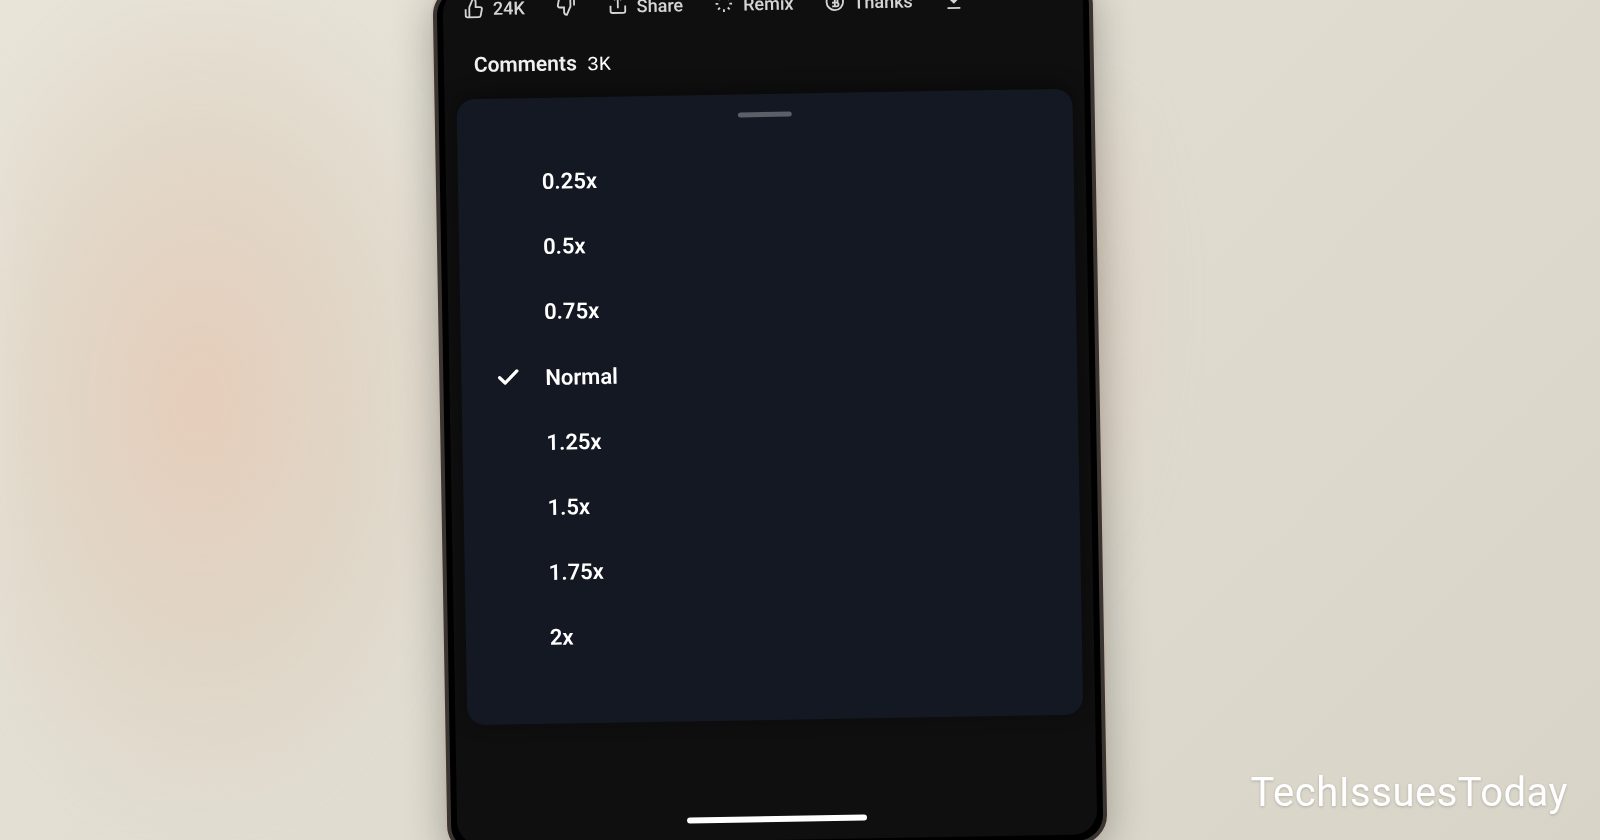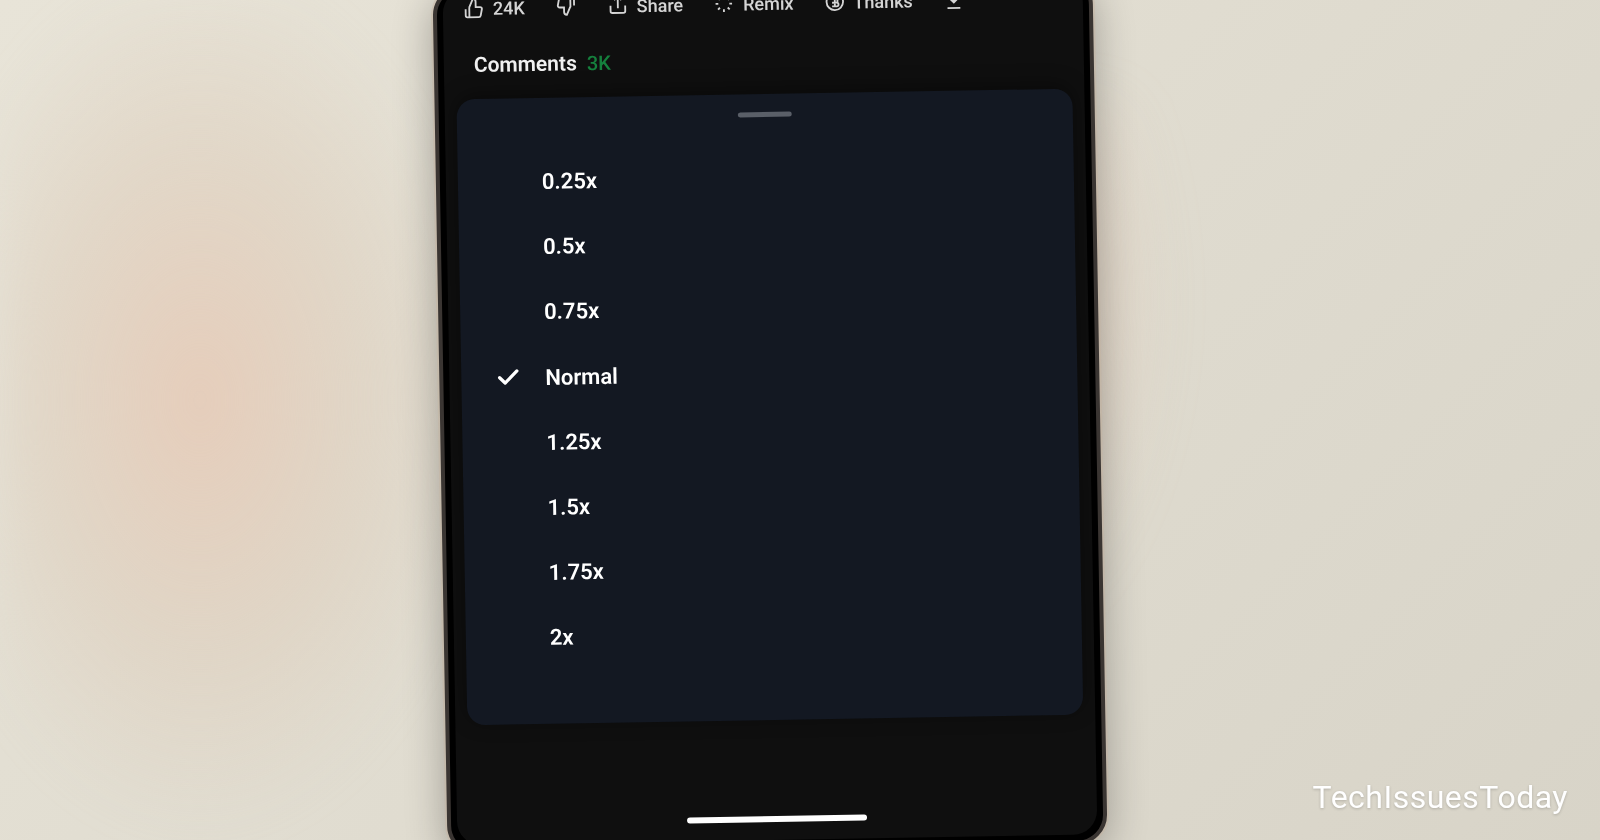--- a/index.html
+++ b/index.html
@@ -79,23 +79,24 @@
       display: flex;
       align-items: baseline;
       gap: 10px;
     }
     .comments-label {
       color: #f0f0f0;
       font-size: 21px;
       font-weight: 600;
     }
     .comments-count {
-      color: #15803d;
+      color: #ffffff;
       font-size: 20px;
       font-weight: 500;
+      font-family: Liberation Mono, monospace;
     }
     
     .speed-sheet {
       position: absolute;
       left: 12px;
       right: 12px;
       top: 110px;
       bottom: 120px;
       background: #131822;
       border-radius: 18px;
@@ -152,21 +153,21 @@
       height: 6px;
       background: #fff;
       border-radius: 3px;
     }
     
     .watermark {
       position: absolute;
       right: 32px;
       bottom: 24px;
       color: #fff;
-      font-size: 32px;
+      font-size: 40px;
       font-weight: 400;
       letter-spacing: 0.5px;
       text-shadow: 0 1px 3px rgba(0,0,0,0.2);
     }
   </style>
 </head>
 <body>
 
 <div class="hand-region"></div>
 <div class="hand-region2"></div>

